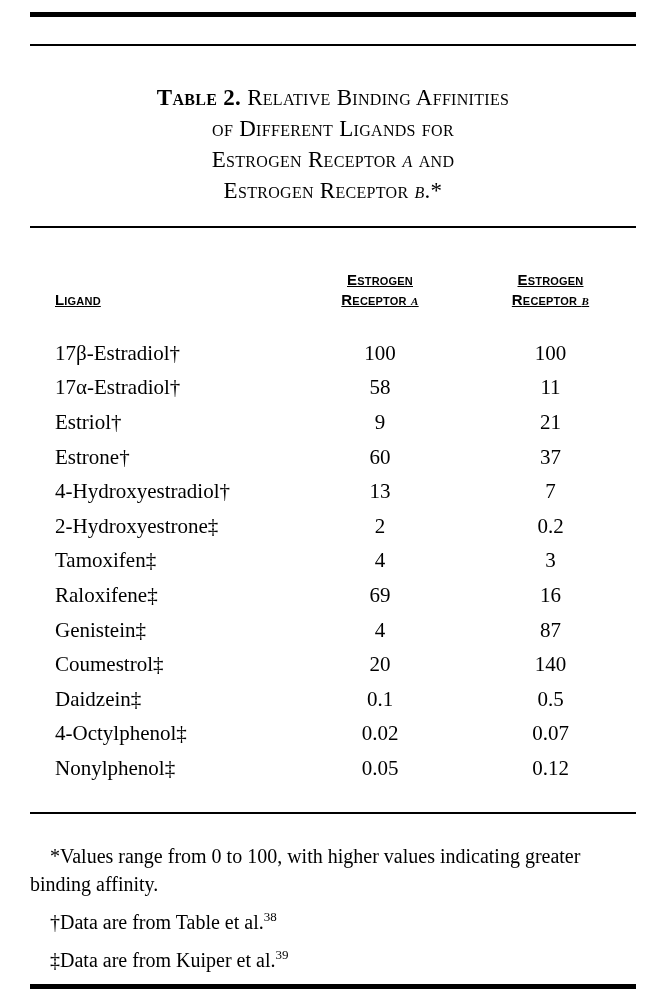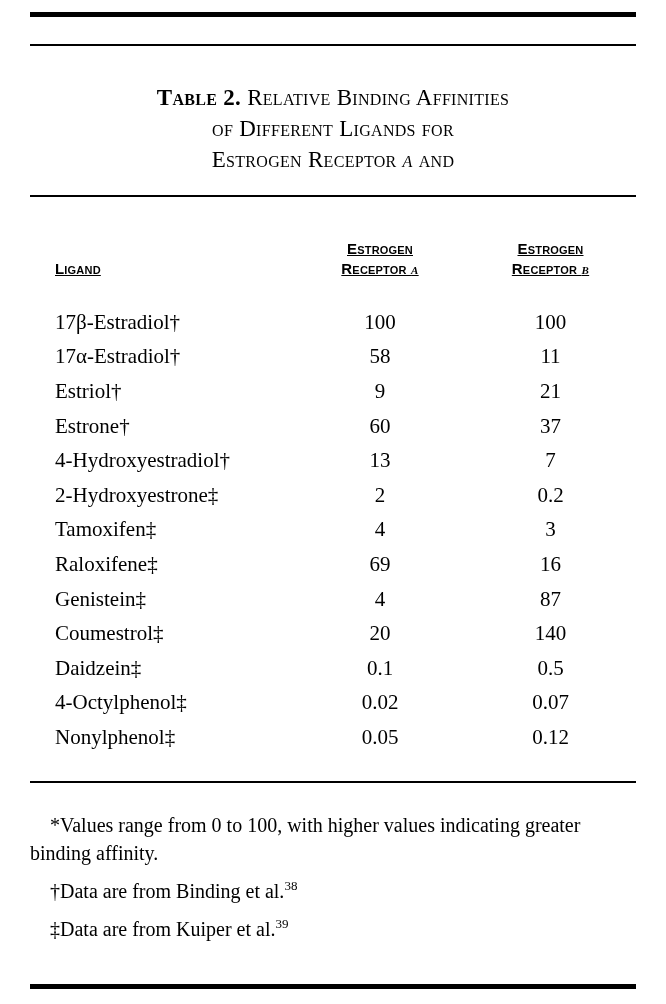--- a/index.html
+++ b/index.html
@@ -70,20 +70,21 @@
 
 <div class="page">
 
   <div class="rule rule-top-thick"></div>
   <div class="rule rule-top-thin"></div>
 
   <div class="title">
     <div><span class="bold">Table 2.</span> <span>Relative Binding Affinities</span></div>
     <div>of Different Ligands for</div>
     <div><span>Estrogen Receptor </span><span class="greek">α</span><span> and</span></div>
+    <div><span>Estrogen Receptor </span><span class="greek">β</span><span>.*</span></div>
   </div>
 
   <div class="rule rule-after-title"></div>
 
   <div class="thead">
     <div class="th th-ligand">Ligand</div>
     <div class="th th-center">
       <div>Estrogen</div>
       <div><span>Receptor </span><span class="greek">α</span></div>
     </div>
@@ -170,19 +171,19 @@
       <div class="cell-ligand">Nonylphenol‡</div>
       <div class="cell-num">0.05</div>
       <div class="cell-num">0.12</div>
     </div>
   </div>
 
   <div class="rule rule-before-foot"></div>
 
   <div class="footnotes">
     <p>*Values range from 0 to 100, with higher values indicating greater binding affinity.</p>
-    <p><span>†Data are from Binding et al.</span><sup>38</sup></p>
+    <p><span>†Data are from Table et al.</span><sup>38</sup></p>
     <p><span>‡Data are from Kuiper et al.</span><sup>39</sup></p>
   </div>
 
   <div class="rule rule-bottom-thick"></div>
 
 </div>
 
 </body></html>

